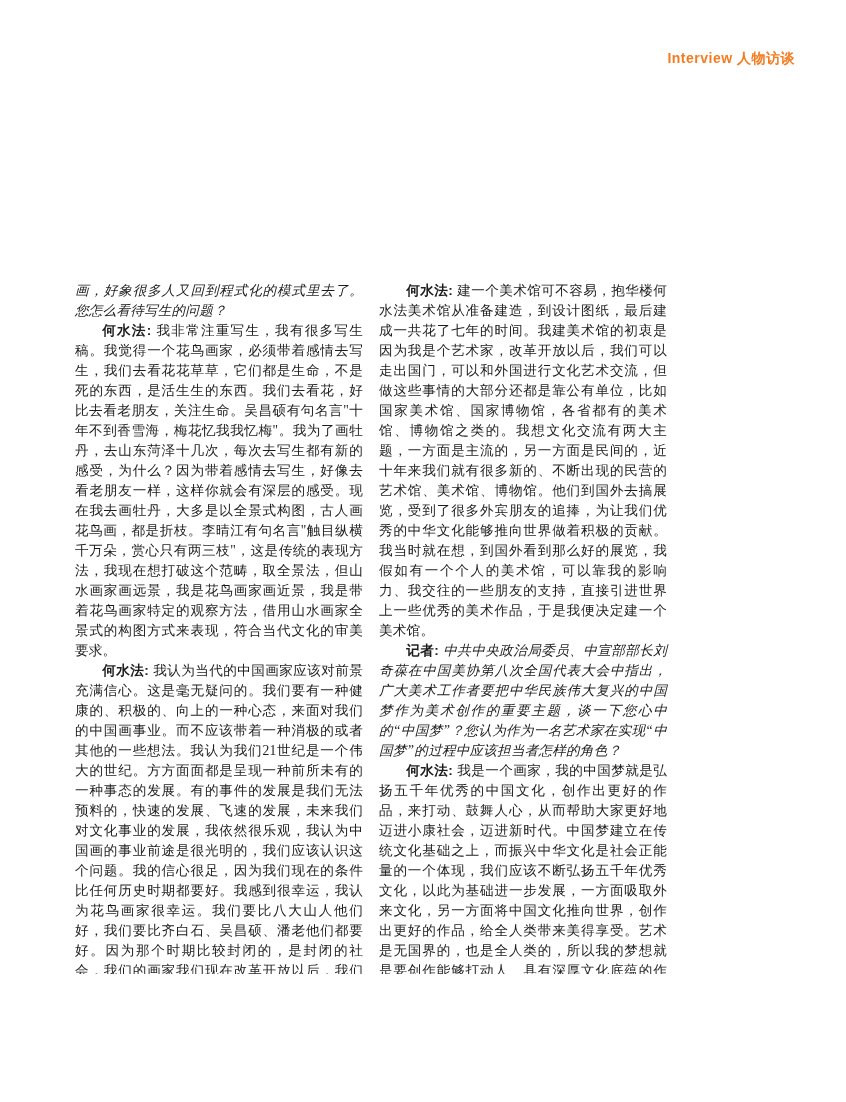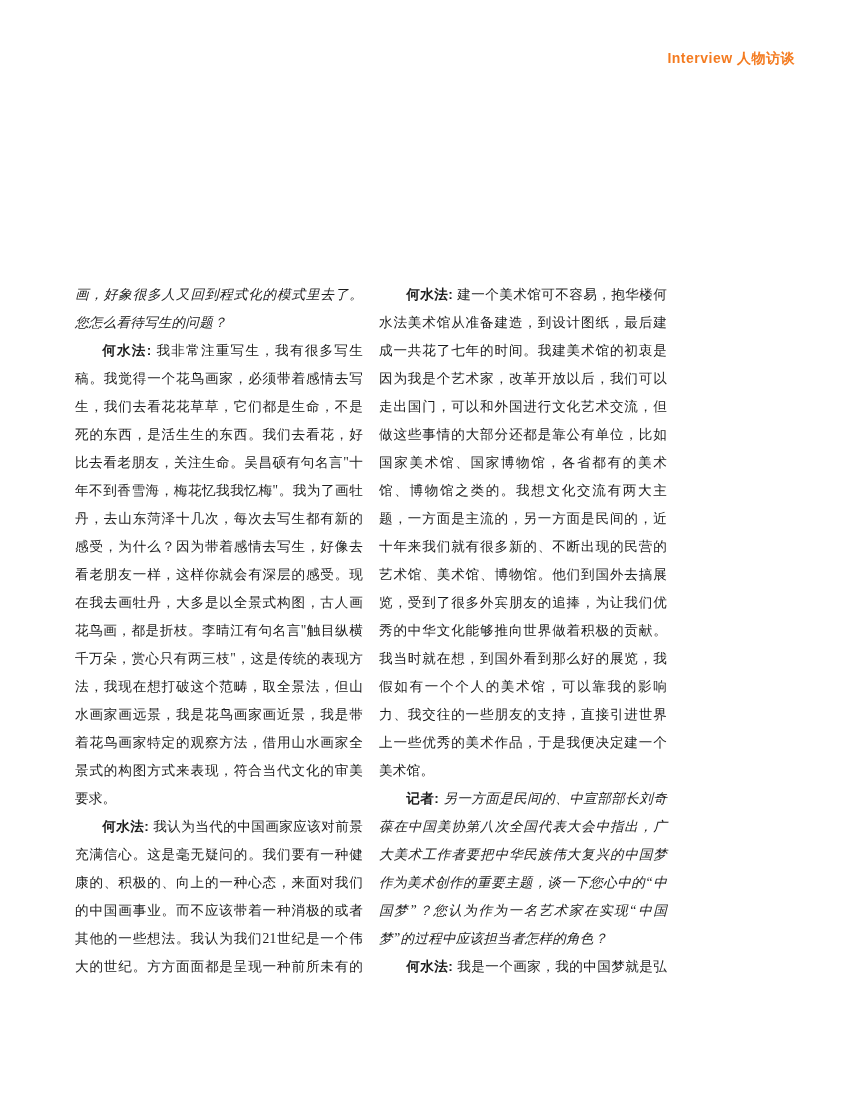--- a/index.html
+++ b/index.html
@@ -28,21 +28,21 @@
     top: 281px;
     left: 75px;
     width: 592px;
     display: flex;
     gap: 16px;
   }
   .col { width: 288px; flex: 0 0 288px; }
   .para {
     margin: 0;
     font-size: 13.6px;
-    line-height: 28px;
+    line-height: 20px;
     text-align: justify;
     text-indent: 2em;
     letter-spacing: 0.2px;
   }
   .para.no-indent { text-indent: 0; }
   .spk {
     font-weight: 700;
     font-family: "Liberation Sans", sans-serif;
     padding-right: 4px;
     font-style: normal;
@@ -72,21 +72,21 @@
   <div class="content">
 
     <div class="col">
       <p class="para q no-indent"><span>画，好象很多人又回到程式化的模式里去了。您怎么看待写生的问题？</span></p>
       <p class="para"><span class="spk">何水法:</span><span>我非常注重写生，我有很多写生稿。我觉得一个花鸟画家，必须带着感情去写生，我们去看花花草草，它们都是生命，不是死的东西，是活生生的东西。我们去看花，好比去看老朋友，关注生命。吴昌硕有句名言"十年不到香雪海，梅花忆我我忆梅"。我为了画牡丹，去山东菏泽十几次，每次去写生都有新的感受，为什么？因为带着感情去写生，好像去看老朋友一样，这样你就会有深层的感受。现在我去画牡丹，大多是以全景式构图，古人画花鸟画，都是折枝。李晴江有句名言"触目纵横千万朵，赏心只有两三枝"，这是传统的表现方法，我现在想打破这个范畴，取全景法，但山水画家画远景，我是花鸟画家画近景，我是带着花鸟画家特定的观察方法，借用山水画家全景式的构图方式来表现，符合当代文化的审美要求。</span></p>
       <p class="para"><span class="spk">何水法:</span><span>我认为当代的中国画家应该对前景充满信心。这是毫无疑问的。我们要有一种健康的、积极的、向上的一种心态，来面对我们的中国画事业。而不应该带着一种消极的或者其他的一些想法。我认为我们21世纪是一个伟大的世纪。方方面面都是呈现一种前所未有的一种事态的发展。有的事件的发展是我们无法预料的，快速的发展、飞速的发展，未来我们对文化事业的发展，我依然很乐观，我认为中国画的事业前途是很光明的，我们应该认识这个问题。我的信心很足，因为我们现在的条件比任何历史时期都要好。我感到很幸运，我认为花鸟画家很幸运。我们要比八大山人他们好，我们要比齐白石、吴昌硕、潘老他们都要好。因为那个时期比较封闭的，是封闭的社会，我们的画家我们现在改革开放以后，我们的画家可以走出国门，外国先进的东西，优秀的艺术品可以进入我们国内，我们交流是广泛而频繁的，我们的视野更开阔了，这是得益于改革开放以后我们党得政策，这</span></p>
     </div>
 
     <div class="col">
       <p class="para"><span class="spk">何水法:</span><span>建一个美术馆可不容易，抱华楼何水法美术馆从准备建造，到设计图纸，最后建成一共花了七年的时间。我建美术馆的初衷是因为我是个艺术家，改革开放以后，我们可以走出国门，可以和外国进行文化艺术交流，但做这些事情的大部分还都是靠公有单位，比如国家美术馆、国家博物馆，各省都有的美术馆、博物馆之类的。我想文化交流有两大主题，一方面是主流的，另一方面是民间的，近十年来我们就有很多新的、不断出现的民营的艺术馆、美术馆、博物馆。他们到国外去搞展览，受到了很多外宾朋友的追捧，为让我们优秀的中华文化能够推向世界做着积极的贡献。我当时就在想，到国外看到那么好的展览，我假如有一个个人的美术馆，可以靠我的影响力、我交往的一些朋友的支持，直接引进世界上一些优秀的美术作品，于是我便决定建一个美术馆。</span></p>
-      <p class="para"><span class="spk">记者:</span><span class="q">另一方面是民间的、中宣部部长刘奇葆在中国美协第八次全国代表大会中指出，广大美术工作者要把中华民族伟大复兴的中国梦作为美术创作的重要主题，谈一下您心中的“中国梦”？您认为作为一名艺术家在实现“中国梦”的过程中应该担当者怎样的角色？</span></p>
+      <p class="para"><span class="spk">记者:</span><span class="q">中共中央政治局委员、中宣部部长刘奇葆在中国美协第八次全国代表大会中指出，广大美术工作者要把中华民族伟大复兴的中国梦作为美术创作的重要主题，谈一下您心中的“中国梦”？您认为作为一名艺术家在实现“中国梦”的过程中应该担当者怎样的角色？</span></p>
       <p class="para"><span class="spk">何水法:</span><span>我是一个画家，我的中国梦就是弘扬五千年优秀的中国文化，创作出更好的作品，来打动、鼓舞人心，从而帮助大家更好地迈进小康社会，迈进新时代。中国梦建立在传统文化基础之上，而振兴中华文化是社会正能量的一个体现，我们应该不断弘扬五千年优秀文化，以此为基础进一步发展，一方面吸取外来文化，另一方面将中国文化推向世界，创作出更好的作品，给全人类带来美得享受。艺术是无国界的，也是全人类的，所以我的梦想就是要创作能够打动人、具有深厚文化底蕴的作品，让它们走出国门，走向世界，展现中华文化，走入西方主流社会。</span><span class="star">★</span></p>
     </div>
 
   </div>
 
   <div class="footer">
     <span class="cn">中国文化人物</span><span class="en">Chinese Culture People</span><span class="pg">47</span>
   </div>
 
 </div>

